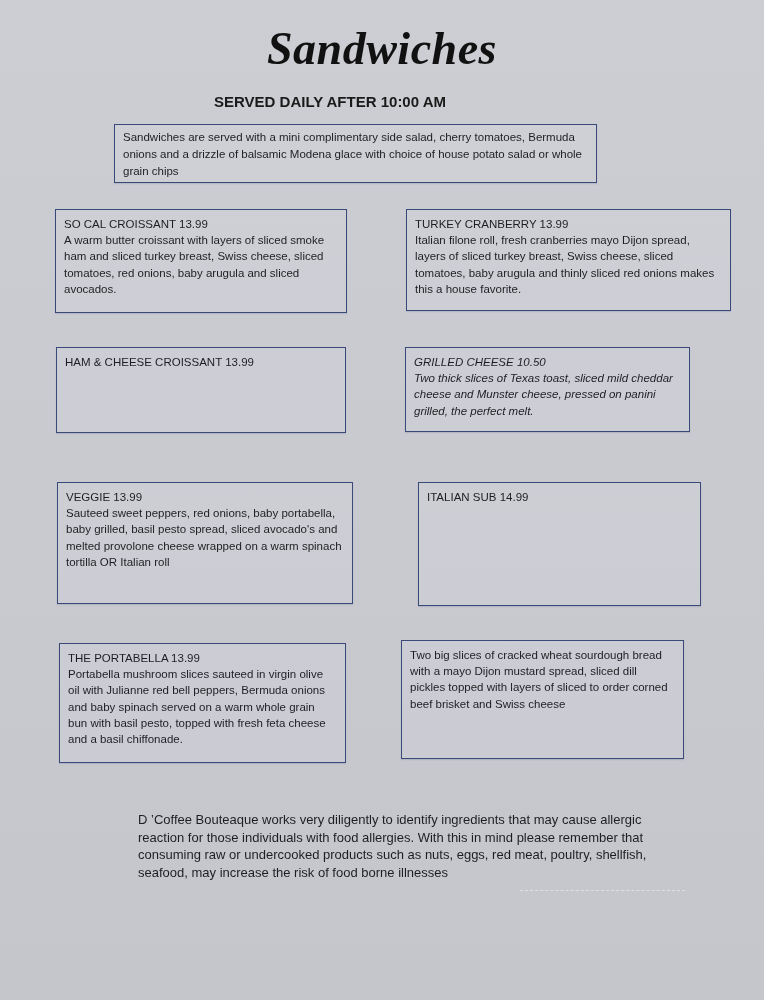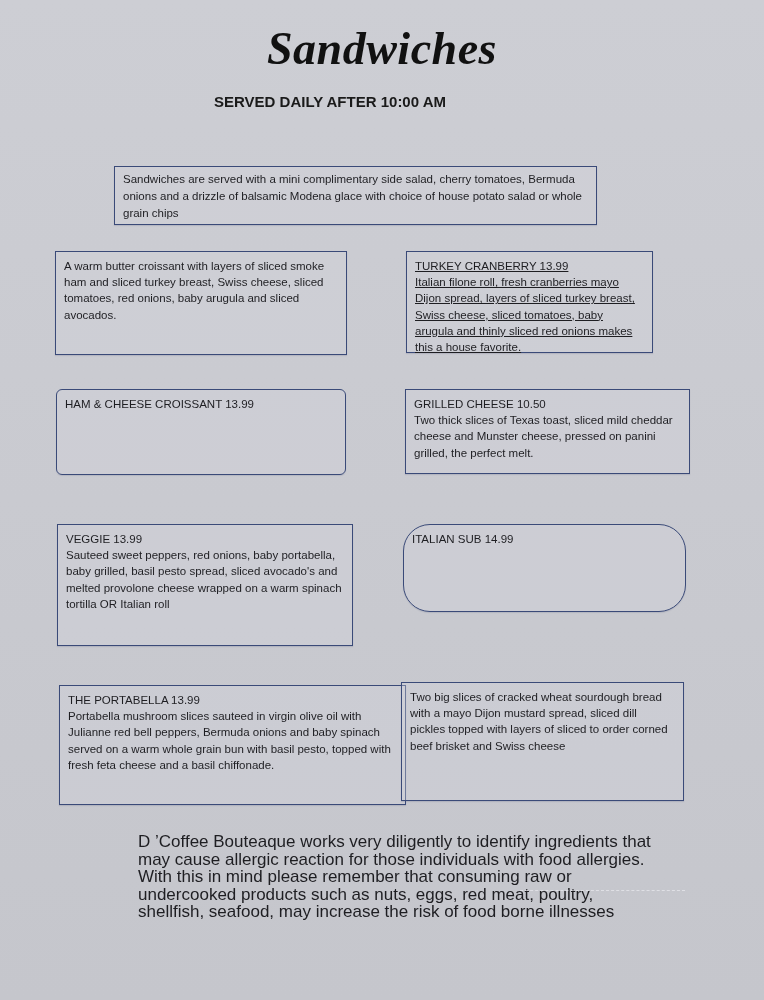--- a/index.html
+++ b/index.html
@@ -38,21 +38,20 @@
       font-weight: bold;
       font-size: 15px;
       color: #1a1a1a;
     }
     .box {
       position: absolute;
       border: 1.5px solid #3a4a78;
       box-sizing: border-box;
       box-shadow: 0 1px 1px rgba(60,70,110,0.15);
       background: rgba(212,213,220,0.35);
-      margin-top: 42px;
     }
     .intro-box {
       left: 114px;
       top: 124px;
       width: 483px;
       height: 59px;
       padding: 4px 8px;
       font-size: 11.5px;
       line-height: 17px;
     }
@@ -66,24 +65,23 @@
       text-transform: none;
     }
     .item-desc {
       display: block;
     }
     .notice {
       position: absolute;
       left: 138px;
       top: 811px;
       width: 520px;
-      font-size: 17px;
+      font-size: 13px;
       line-height: 17.5px;
       color: #1e1e22;
-      margin-top: 22px;
     }
     .faint-line {
       position: absolute;
       left: 520px;
       top: 890px;
       width: 165px;
       height: 1px;
       border-top: 1px dashed rgba(240,240,245,0.6);
     }
   </style>
@@ -91,47 +89,48 @@
 <body>
 
 <div class="page-title">Sandwiches</div>
 <div class="subtitle">SERVED DAILY AFTER 10:00 AM</div>
 
 <div class="box intro-box">
   <span>Sandwiches are served with a mini complimentary side salad, cherry tomatoes, Bermuda onions and a drizzle of balsamic Modena glace with choice of house potato salad or whole grain chips</span>
 </div>
 
 <div class="box item-box" style="left:55px; top:209px; width:292px; height:104px;">
+  <span class="item-name">SO CAL CROISSANT   13.99</span>
   <span class="item-desc"> A warm butter croissant with layers of sliced smoke ham and sliced turkey breast, Swiss cheese, sliced tomatoes, red onions, baby arugula and sliced avocados.</span>
 </div>
 
-<div class="box item-box" style="left:406px; top:209px; width:247px; height:102px;text-decoration:underline;">
+<div class="box item-box" style="left:406px; top:209px; width:325px; height:102px;">
   <span class="item-name">TURKEY CRANBERRY 13.99</span>
   <span class="item-desc">Italian filone roll, fresh cranberries mayo Dijon spread, layers of sliced turkey breast, Swiss cheese, sliced tomatoes, baby arugula and thinly sliced red onions makes this a house favorite.</span>
 </div>
 
-<div class="box item-box" style="left:56px; top:347px; width:290px; height:86px;border-radius:6px;">
+<div class="box item-box" style="left:56px; top:347px; width:290px; height:86px;">
   <span class="item-name">HAM &amp; CHEESE CROISSANT 13.99</span>
 </div>
 
-<div class="box item-box" style="left:405px; top:347px; width:285px; height:85px;">
+<div class="box item-box" style="left:405px; top:347px; width:285px; height:85px;font-style:italic;">
   <span class="item-name">GRILLED CHEESE 10.50</span>
   <span class="item-desc"> Two thick slices of Texas toast, sliced mild cheddar cheese and Munster cheese, pressed on panini grilled, the perfect melt.</span>
 </div>
 
 <div class="box item-box" style="left:57px; top:482px; width:296px; height:122px;">
   <span class="item-name">VEGGIE  13.99</span>
   <span class="item-desc">Sauteed sweet peppers, red onions, baby portabella, baby grilled, basil pesto spread, sliced avocado's and melted provolone cheese wrapped on a warm spinach tortilla OR Italian roll</span>
 </div>
 
-<div class="box item-box" style="left:403px; top:482px; width:283px; height:88px;border-radius:27px;">
+<div class="box item-box" style="left:418px; top:482px; width:283px; height:124px;">
   <span class="item-name">ITALIAN SUB 14.99</span>
 </div>
 
-<div class="box item-box" style="left:59px; top:643px; width:347px; height:120px;">
+<div class="box item-box" style="left:59px; top:643px; width:287px; height:120px;">
   <span class="item-name">THE PORTABELLA 13.99</span>
   <span class="item-desc">Portabella mushroom slices sauteed in virgin olive oil with Julianne red bell peppers, Bermuda onions and baby spinach served on a warm whole grain bun with basil pesto, topped with fresh feta cheese and a basil chiffonade.</span>
 </div>
 
 <div class="box item-box" style="left:401px; top:640px; width:283px; height:119px;">
   <span class="item-desc">Two big slices of cracked wheat sourdough bread with a mayo Dijon mustard spread, sliced dill pickles topped with layers of sliced to order corned beef brisket and Swiss cheese</span>
 </div>
 
 <div class="notice">D ’Coffee Bouteaque works very diligently to identify ingredients that may cause allergic reaction for those individuals with food allergies. With this in mind please remember that consuming raw or undercooked products such as nuts, eggs, red meat, poultry, shellfish, seafood, may increase the risk of food borne illnesses</div>
 <div class="faint-line"></div>

